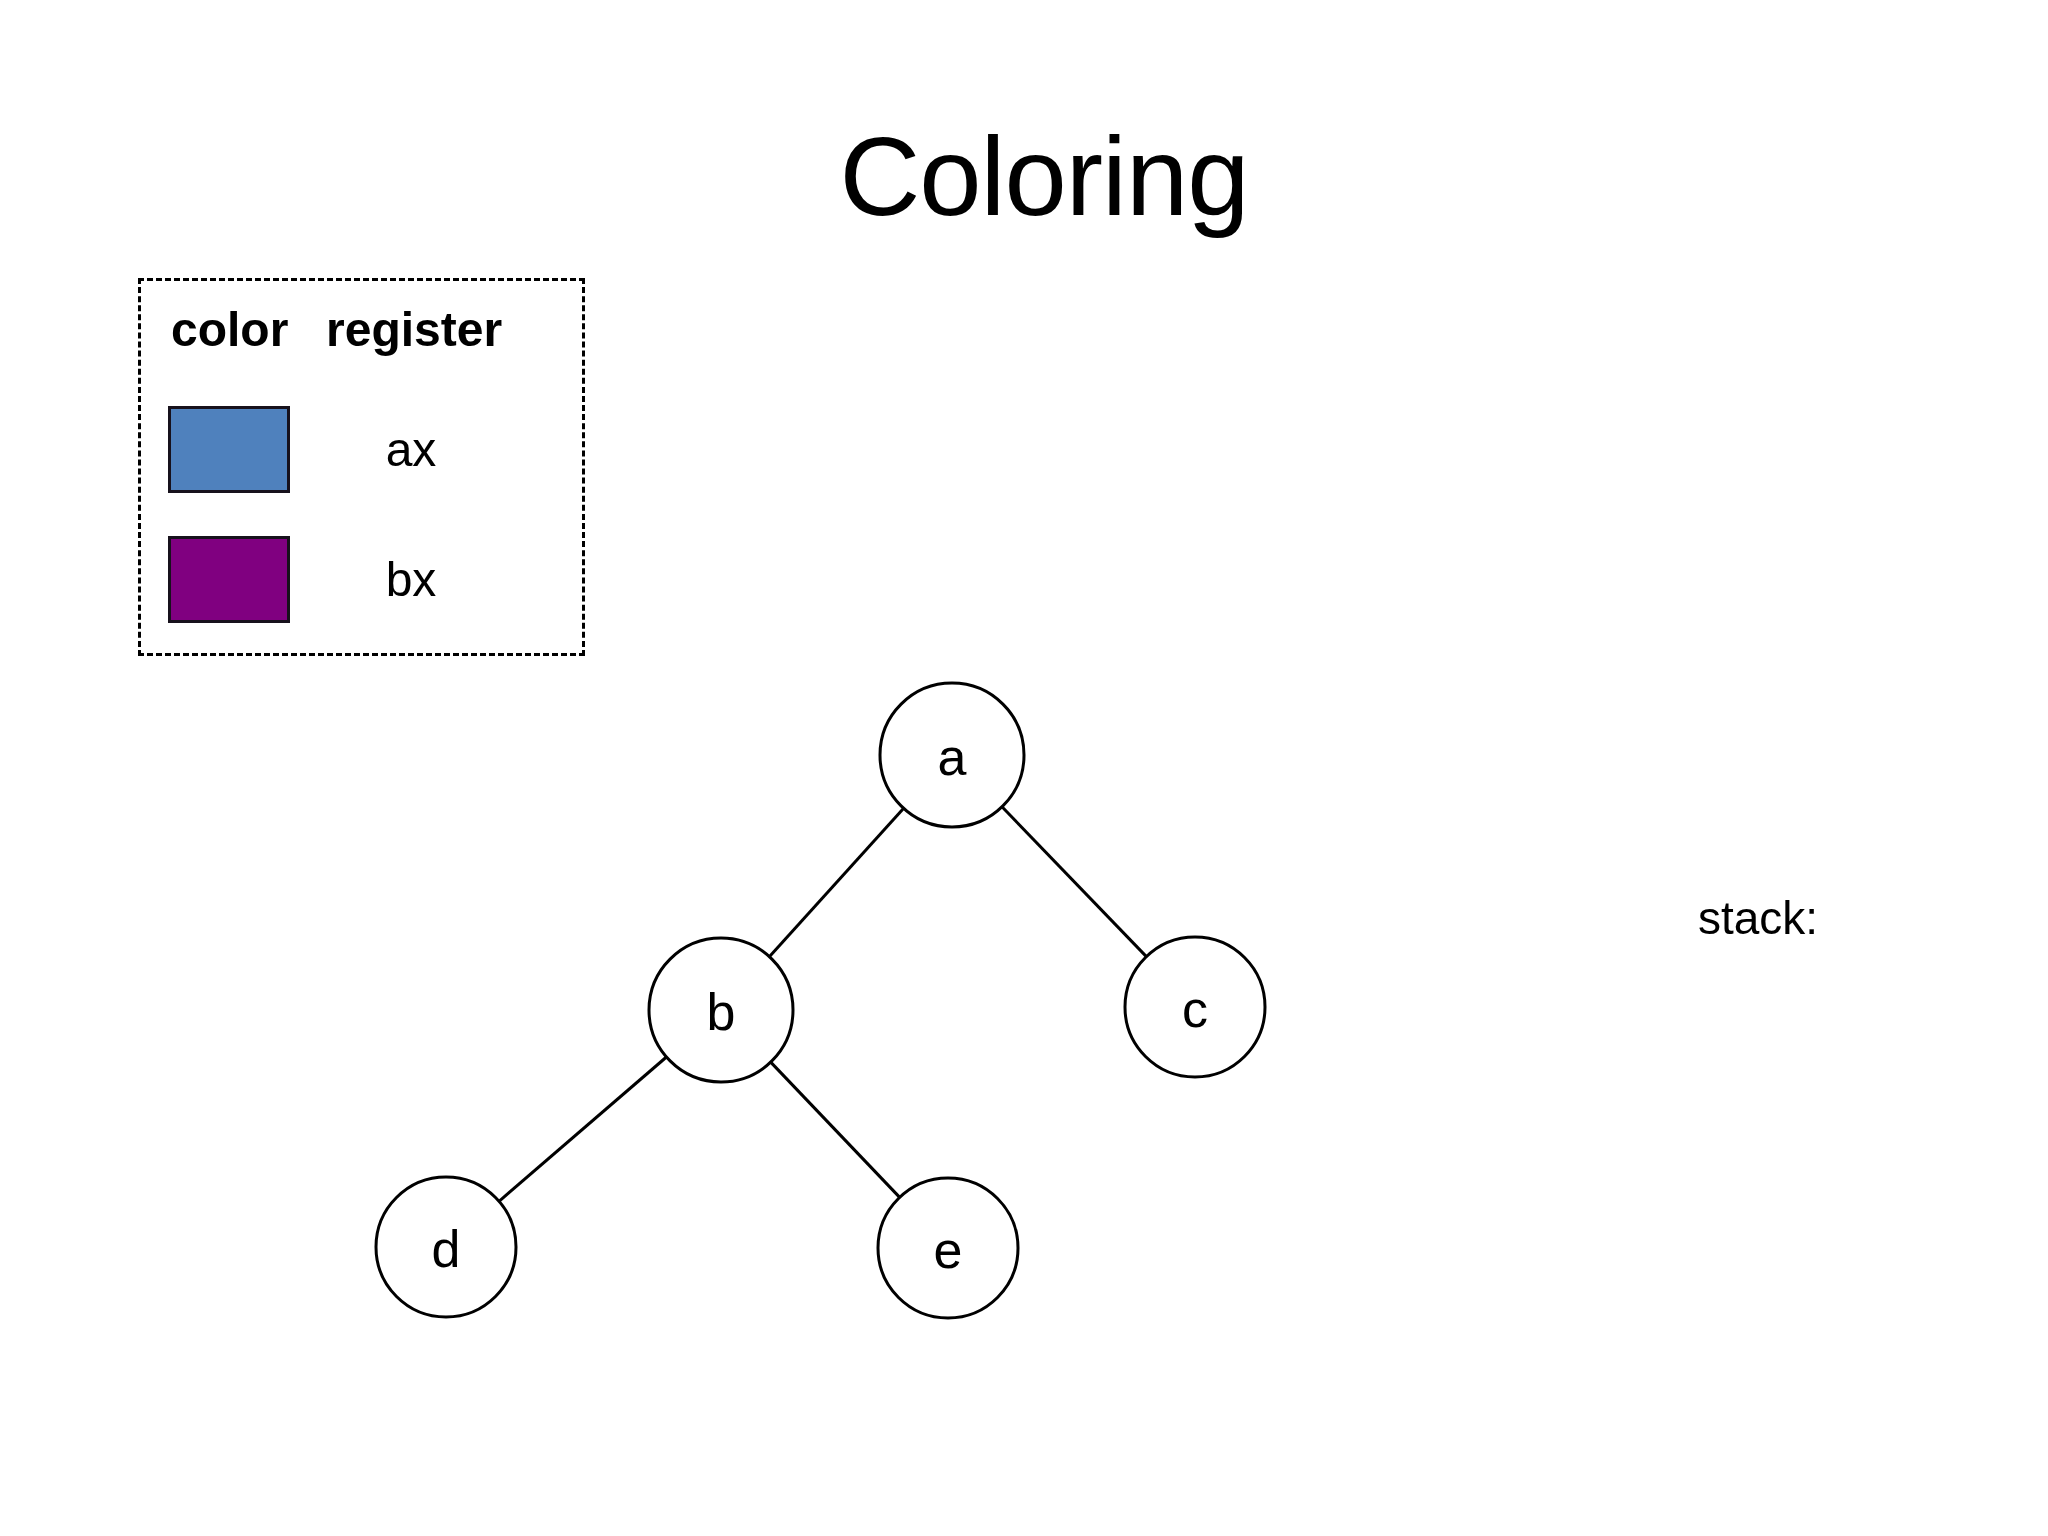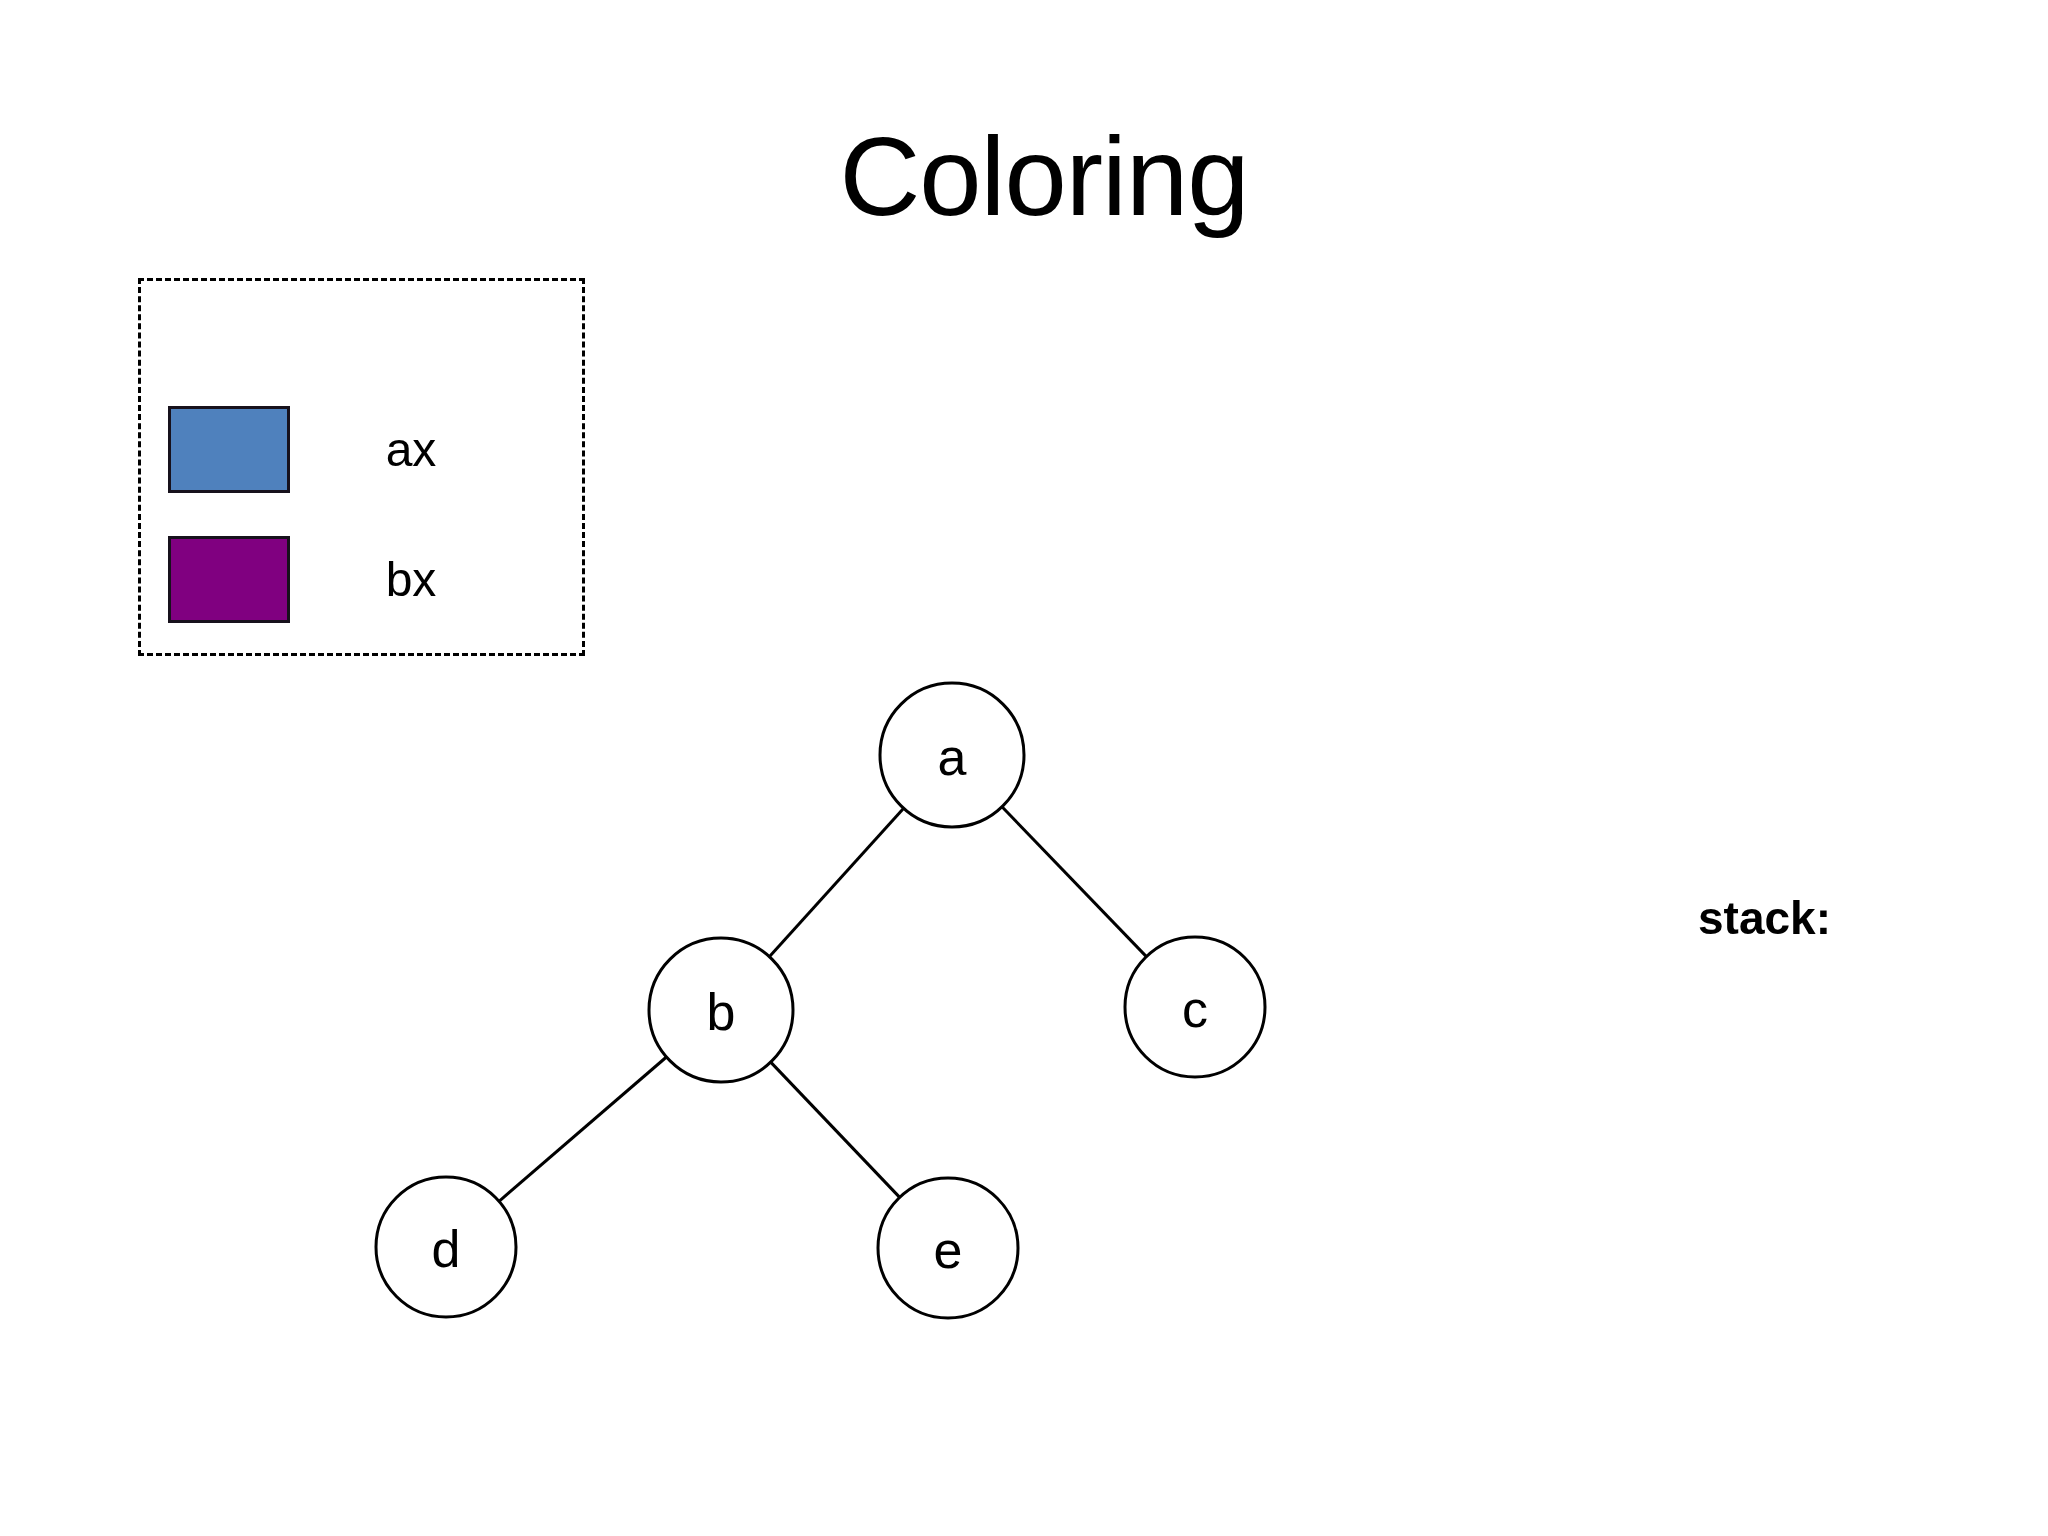--- a/index.html
+++ b/index.html
@@ -121,34 +121,38 @@
     dominant-baseline: central;
   }
   #graph .node-group { pointer-events: all; }
 
   
   #stack-label {
     position: absolute;
     left: 1698px;
     top: 895px;
     font-size: 46px;
-    font-weight: bold;
+    font-weight: normal;
     line-height: 1;
     white-space: nowrap;
     color: #000000;
   }
 </style>
 </head>
 <body>
 
 <div id="slide">
 
   <div id="slide-title">Coloring</div>
 
   <div id="legend">
+    <div class="legend-head-row">
+      <span class="legend-head" id="legend-head-color">color</span>
+      <span class="legend-head" id="legend-head-register">register</span>
+    </div>
 
     <div class="legend-row" id="legend-row-1">
       <span class="legend-swatch" id="legend-swatch-1" style="background-color: rgb(128, 0, 128);"></span>
       <span class="legend-reg">bx</span>
     </div>
 
     <div class="legend-row" id="legend-row-0">
       <span class="legend-swatch" id="legend-swatch-0" style="background-color: rgb(79, 129, 189);"></span>
       <span class="legend-reg">ax</span>
     </div>

